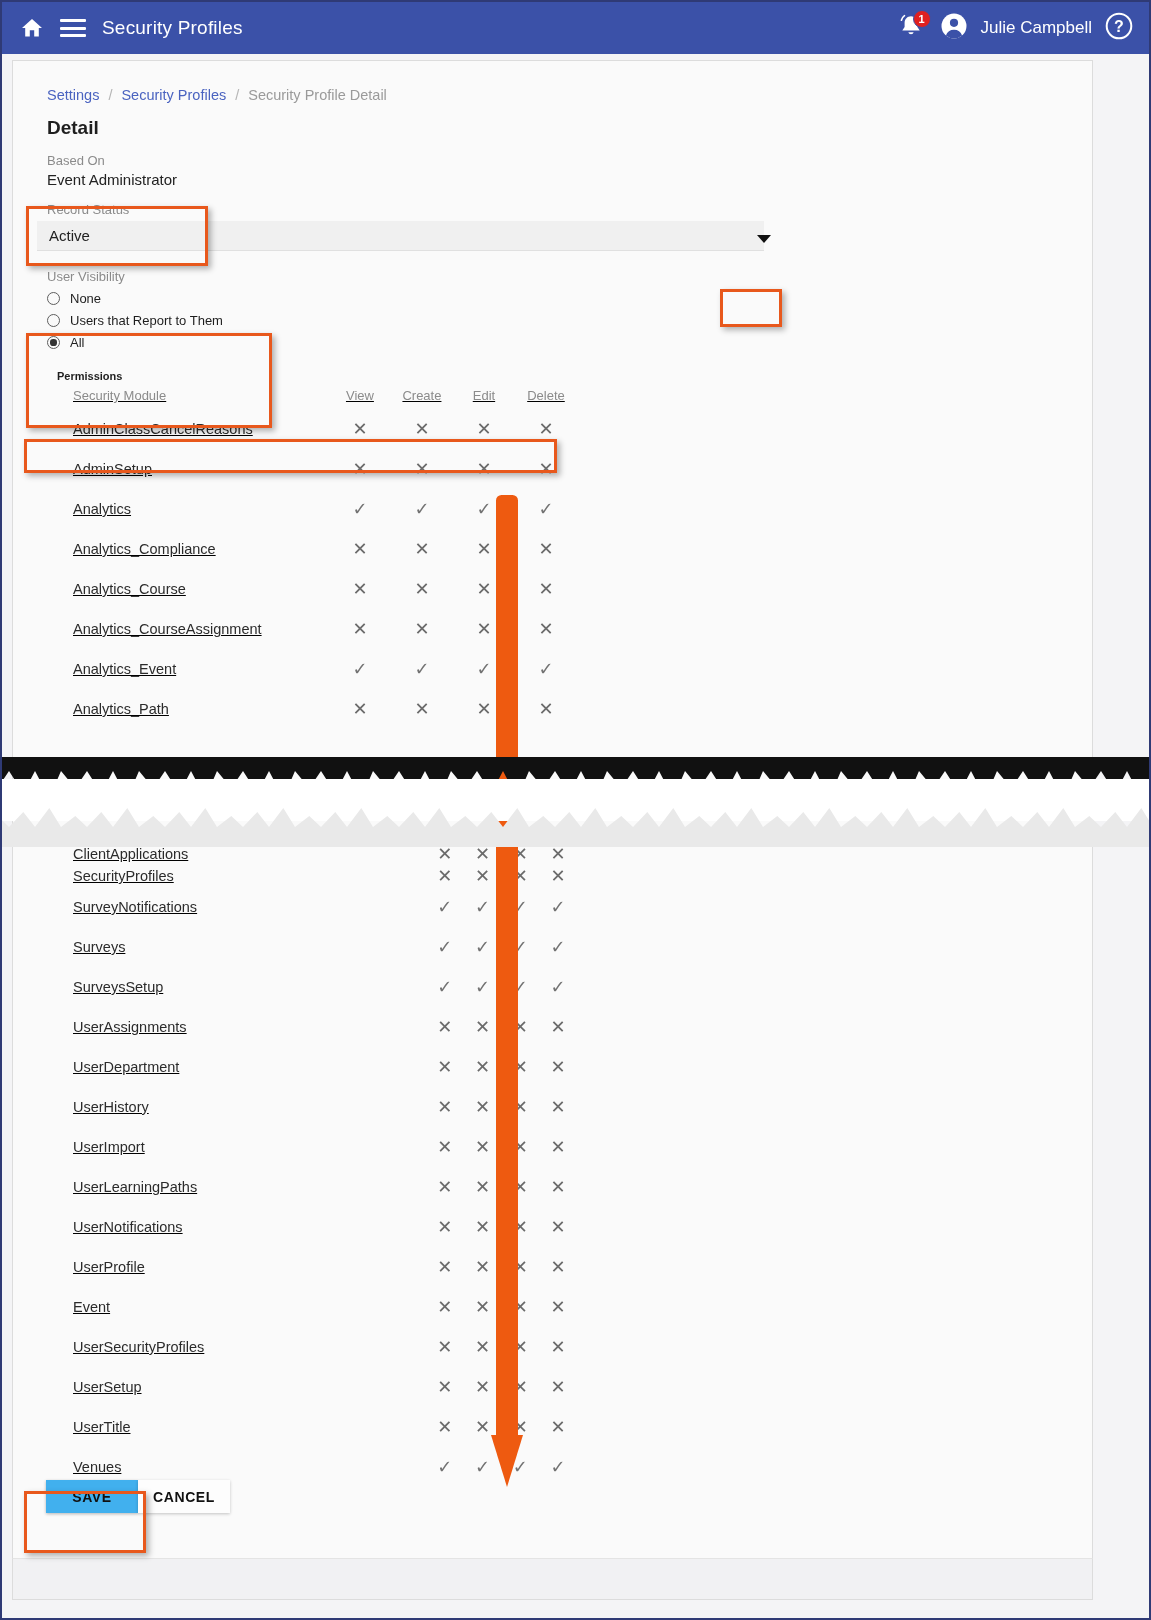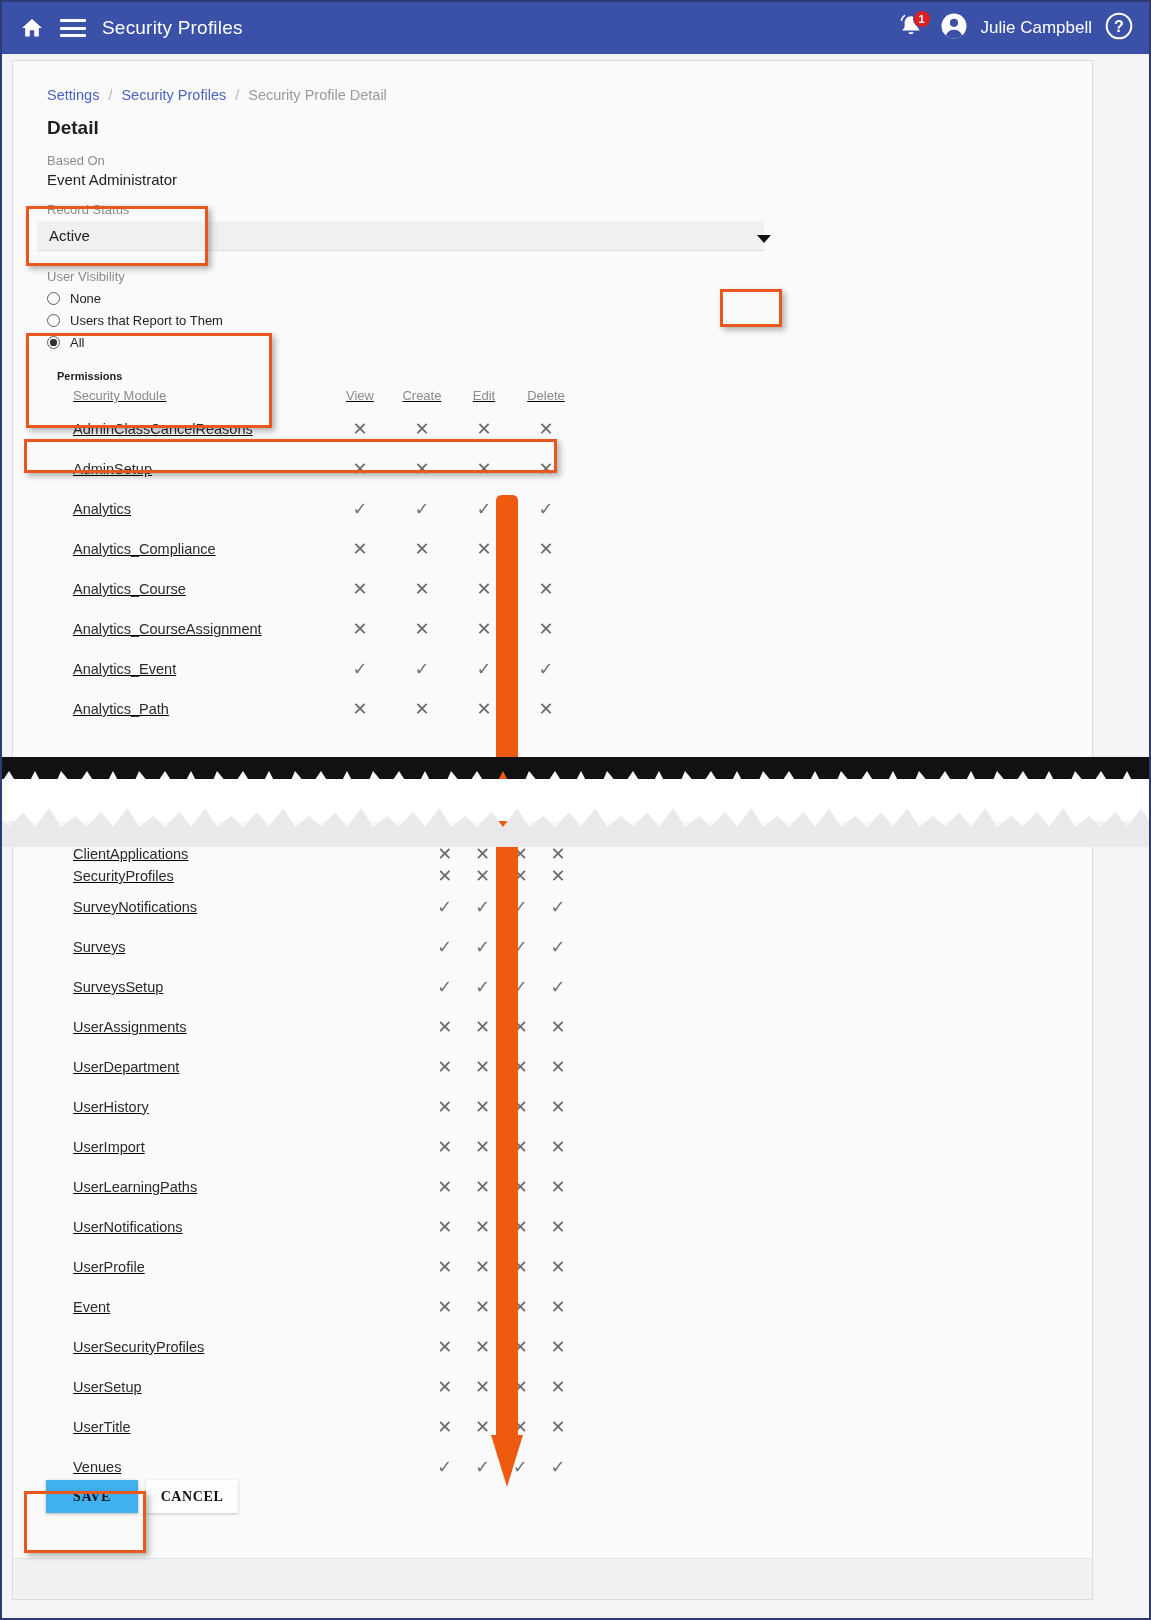--- a/index.html
+++ b/index.html
@@ -246,23 +246,21 @@
     pointer-events: none;
   }
 
   
   #button-bar {
     position: absolute;
     left: 44px;
     top: 1478px;
     display: flex;
     align-items: flex-start;
-    gap: 8px;
     z-index: 20;
-    font-family: Liberation Serif, serif;
   }
   #save-button {
     background: #41b0ee;
     color: #111;
     border: none;
     font-family: inherit;
     font-size: 14px;
     font-weight: bold;
     letter-spacing: .6px;
     width: 92px;

